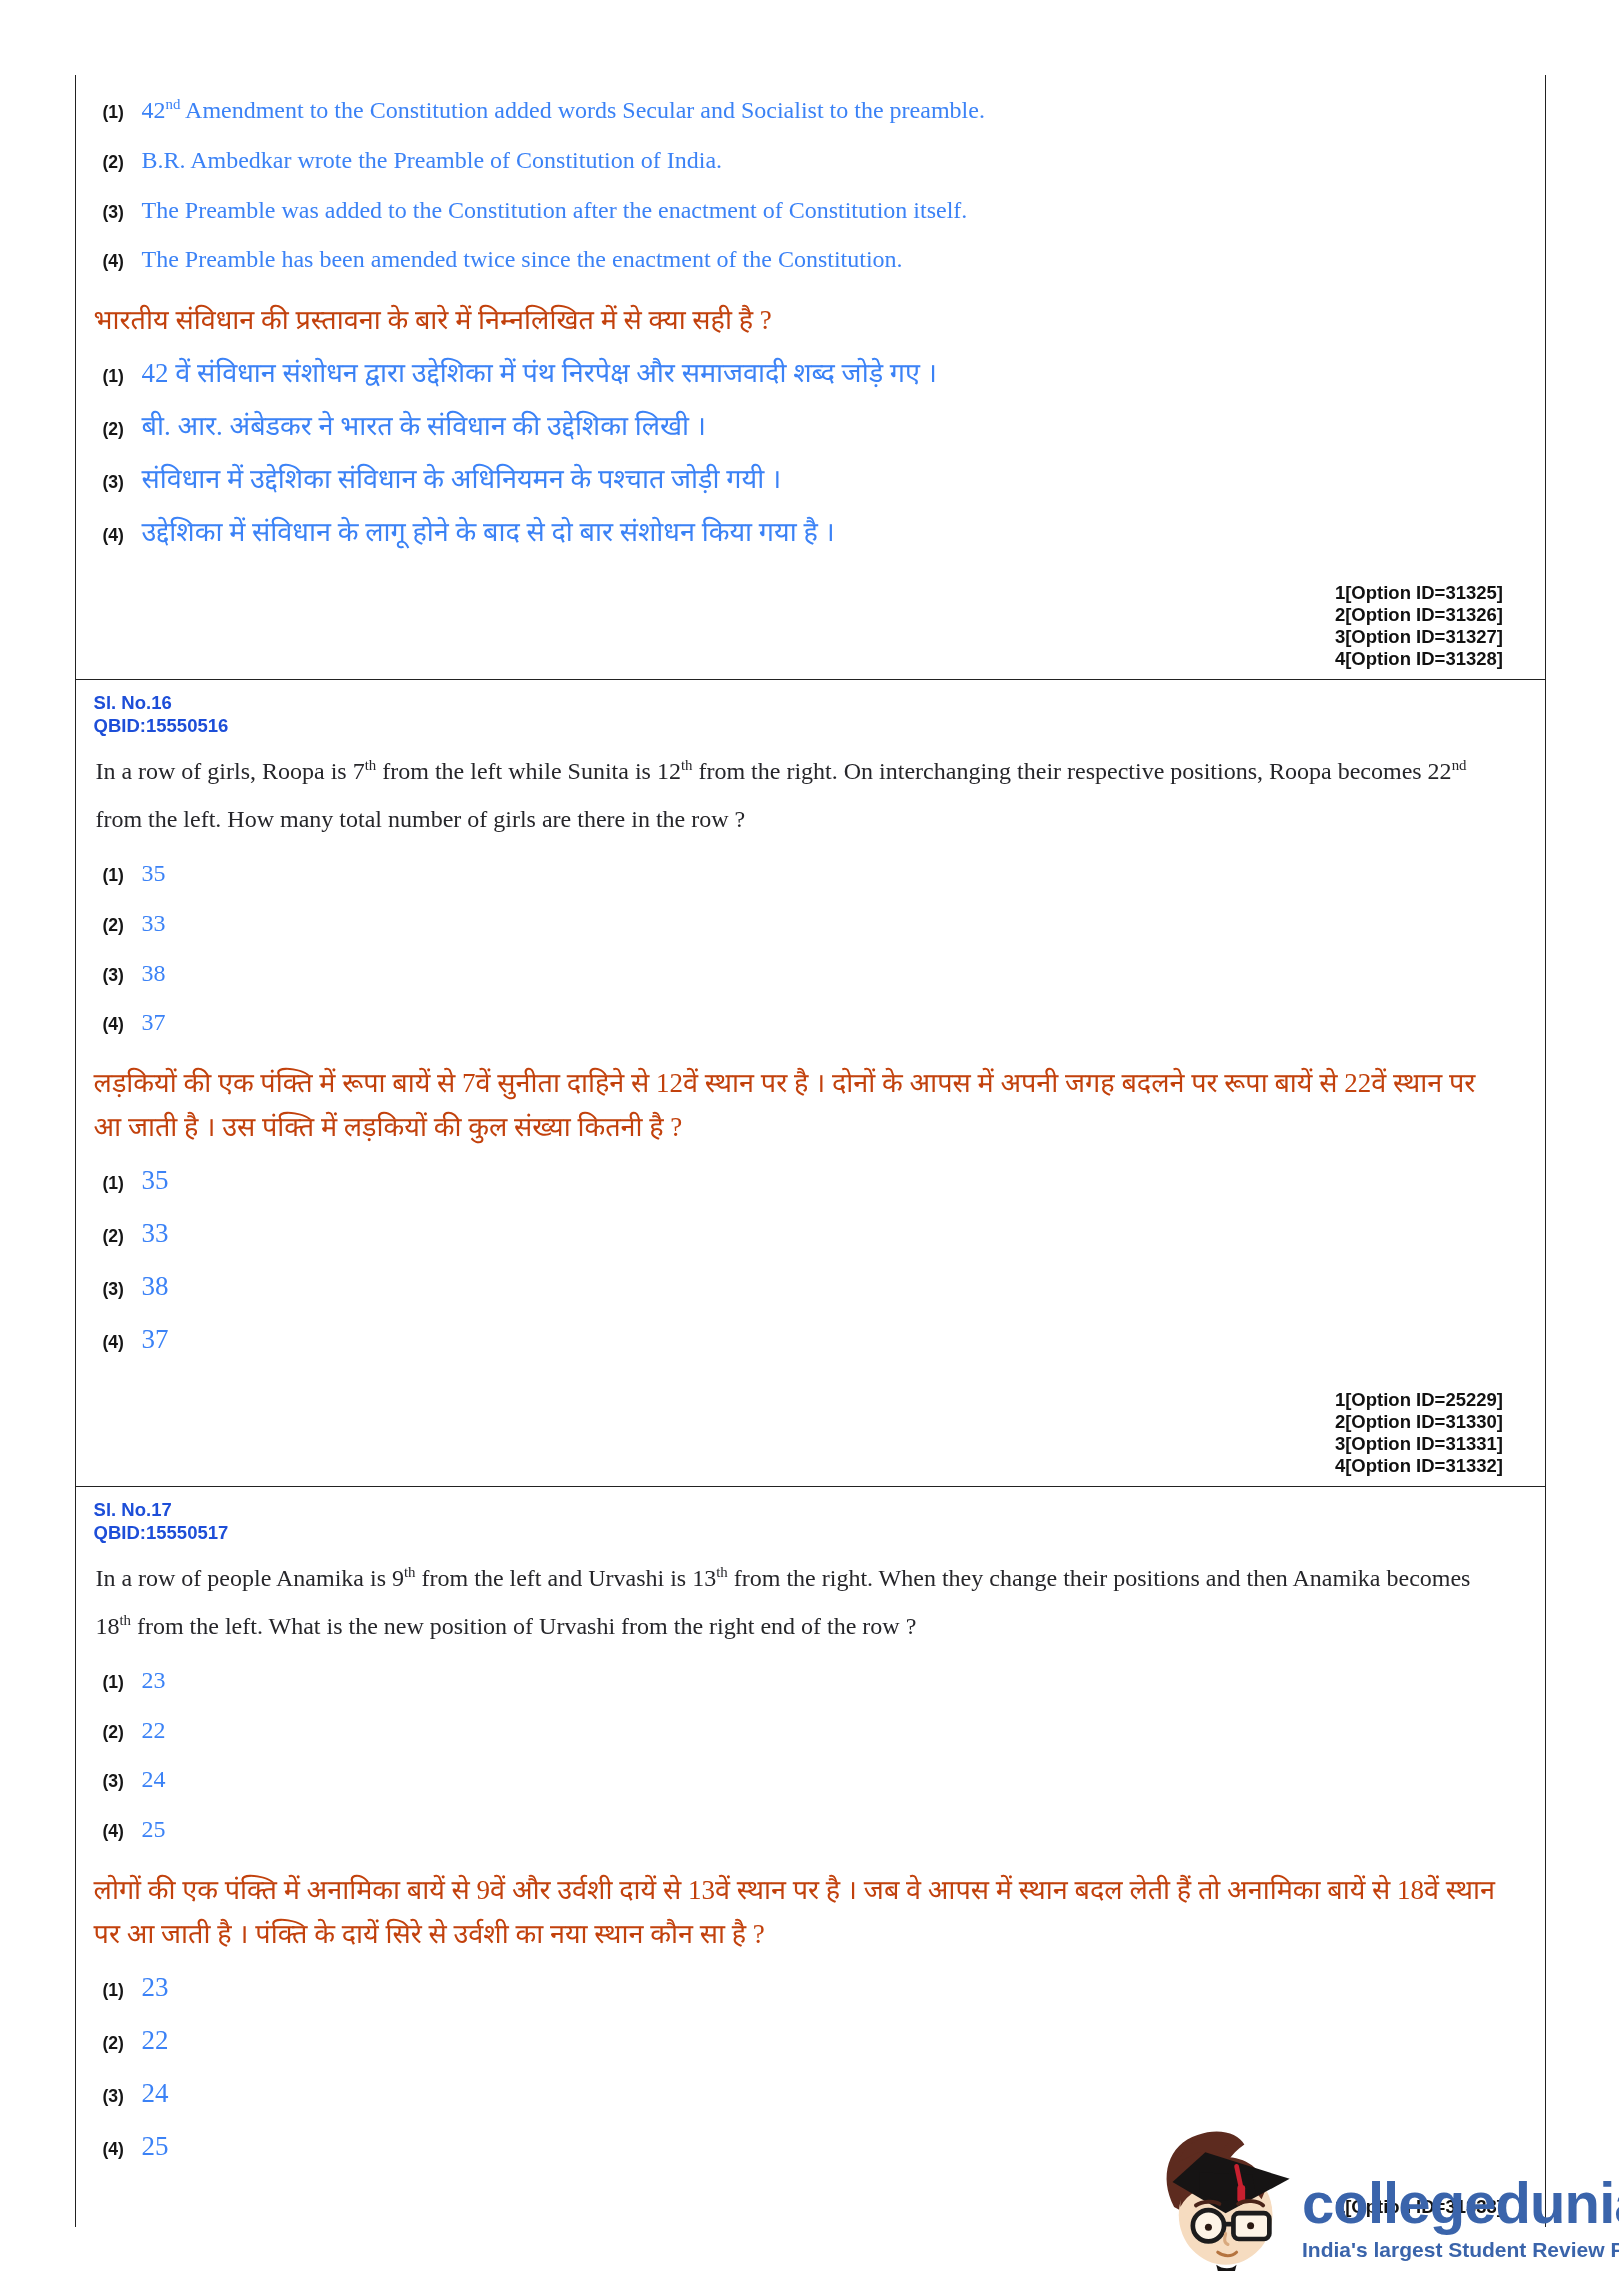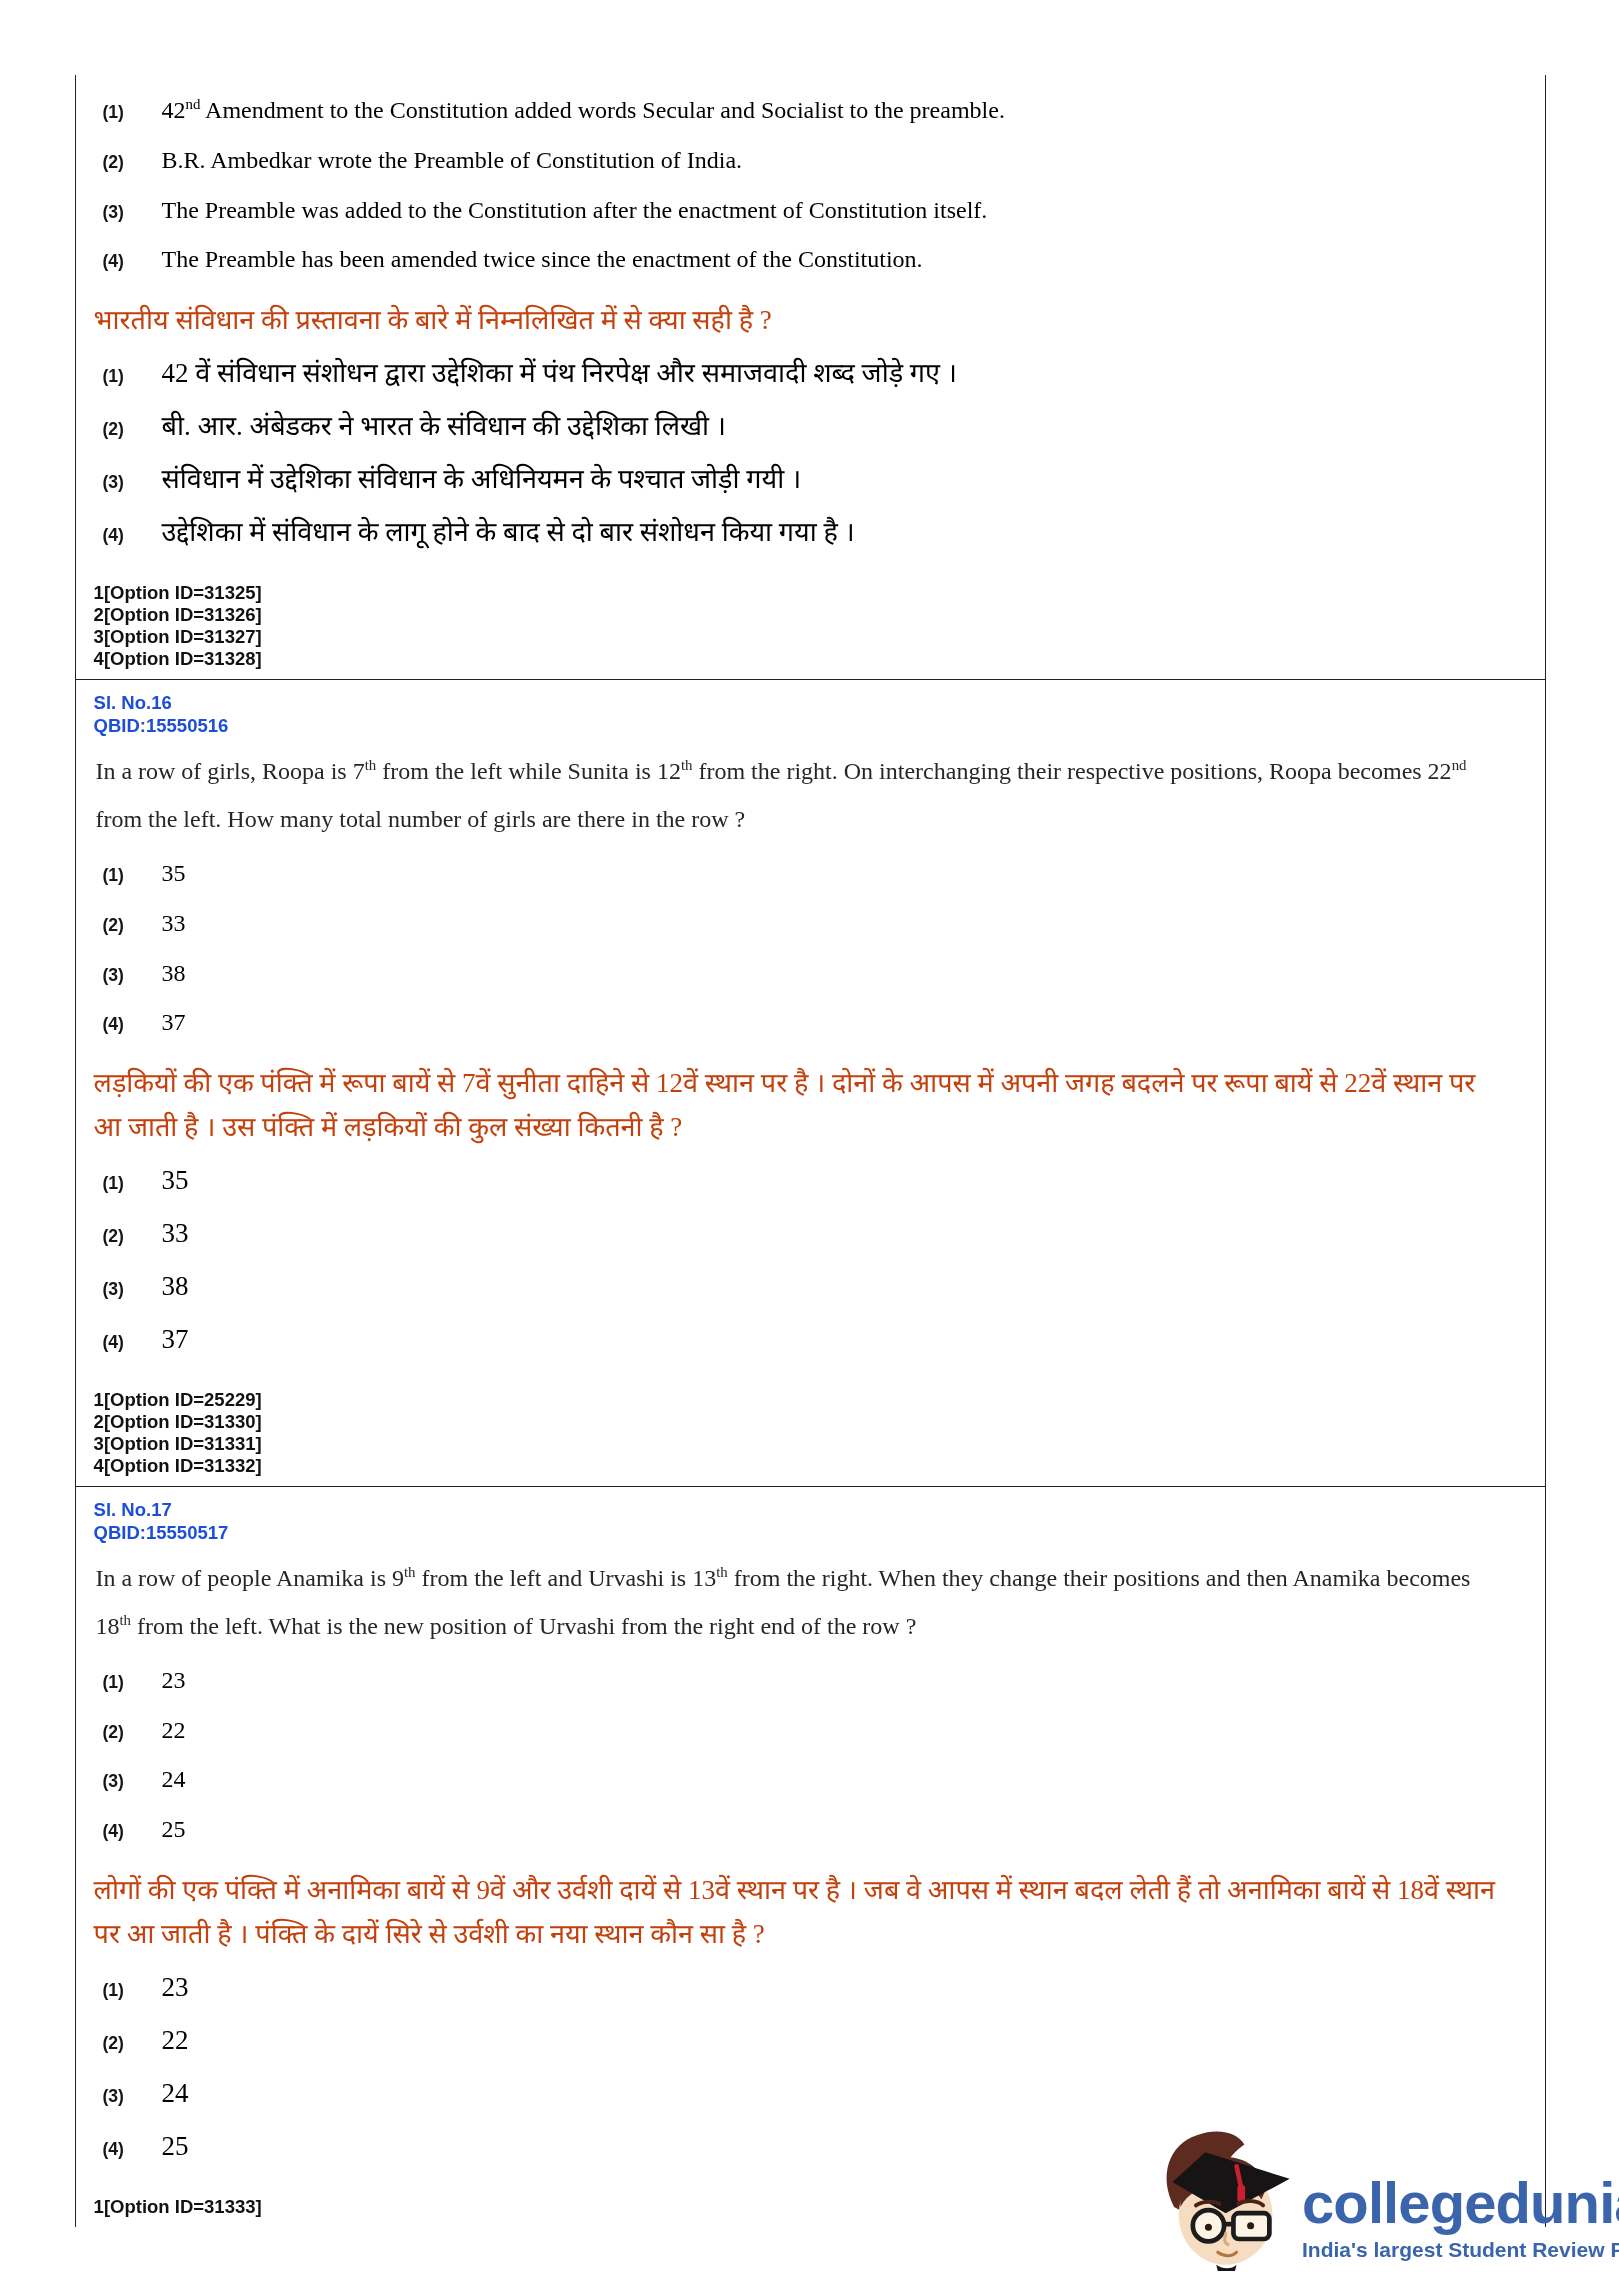--- a/index.html
+++ b/index.html
@@ -25,25 +25,25 @@
   }
   .q.hi{
     font-family:"Liberation Serif",serif;font-size:27px;line-height:44px;
     color:#c2410c;margin:14px 0 5.3px 0;
   }
   .opts{margin:5.3px 0 0 0;}
   .opt{display:flex;align-items:baseline;margin:0 0 0 8.8px;}
   .opts.en .opt{padding:8.8px 0;}
   .opts.hi .opt{padding:8px 0;}
   .opt .num{font-weight:bold;font-size:17.6px;color:#161616;flex:0 0 auto;margin-right:17.6px;}
-  .opt .val{font-family:"Liberation Serif",serif;font-size:24px;color:#000000;line-height:32px;margin-left:20px;}
+  .opt .val{font-family:"Liberation Serif",serif;font-size:24px;color:#3b82f6;line-height:32px;}
   .opts.hi .opt .val{font-size:27px;line-height:37px;}
   sup{font-size:0.62em;line-height:0;vertical-align:super;}
   .optids{margin-top:23px;}
-  .oid{font-weight:bold;font-size:18.5px;line-height:22px;color:#111;}
+  .oid{font-weight:bold;font-size:18.5px;line-height:22px;color:#111;text-align:right;}
   
   .cd-logo{position:absolute;left:1143px;top:2107px;width:466px;height:164px;display:flex;align-items:flex-end;}
   .cd-mascot{width:159px;height:164px;flex:0 0 auto;}
   .cd-text{display:flex;flex-direction:column;justify-content:flex-end;padding-bottom:8.8px;}
   .cd-wordrow{display:flex;align-items:flex-end;}
   .cd-word{font-weight:bold;font-size:58px;line-height:53px;letter-spacing:-0.9px;}
   .cd-tag{font-weight:bold;font-size:21px;margin-top:8.8px;white-space:nowrap;}
 </style>
 </head>
 <body>

